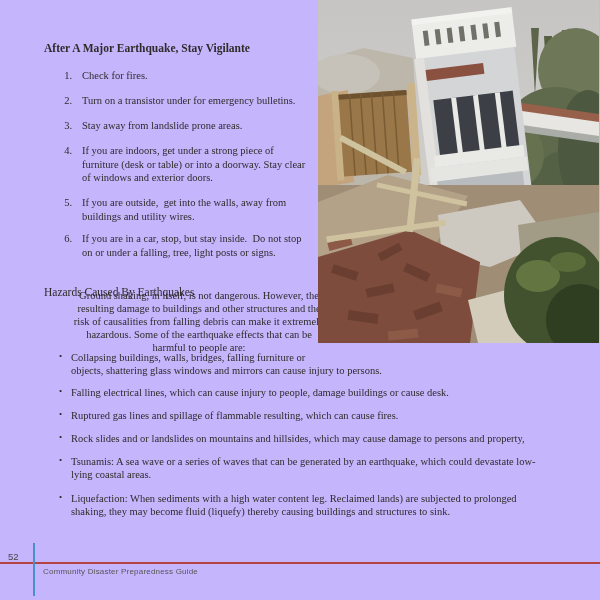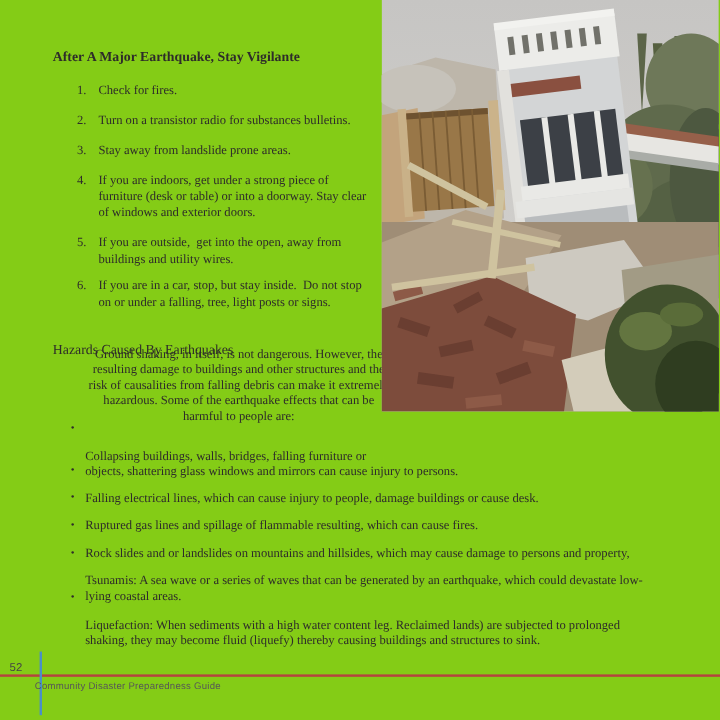--- a/index.html
+++ b/index.html
@@ -1,42 +1,42 @@
 <!DOCTYPE html>
 <html><head>
 <meta charset="utf-8">
 <style>
   html,body{margin:0;padding:0;background:#ffffff;}
   .page{
-    position:relative;width:600px;height:600px;background:#84cc16;overflow:hidden;
+    position:relative;width:600px;height:600px;background:#c4b5fd;overflow:hidden;
     font-family:"Liberation Serif","DejaVu Serif",serif;color:#2e2c2a;
   }
   
   .photo{position:absolute;left:318px;top:0;width:281px;height:343px;z-index:2;}
   .photo svg{display:block;width:100%;height:100%;}
   
   .h1{position:absolute;left:44px;top:42px;font-size:11.5px;font-weight:bold;white-space:pre;z-index:1;}
   .h2{position:absolute;left:44px;top:264px;font-size:11.5px;font-weight:normal;white-space:pre;z-index:1;margin-top:22px;}
   
   .num-item{position:absolute;z-index:1;font-size:10.5px;line-height:13.5px;}
   .num-item .num{position:absolute;left:56px;width:16px;text-align:right;display:block;}
   .num-item .txt{position:absolute;left:82px;width:310px;display:block;white-space:pre-wrap;}
   
   .para{position:absolute;left:44px;top:289px;width:310px;font-size:10.5px;line-height:13px;
     white-space:pre-wrap;z-index:1;text-align:center;}
   
   .bul-item{position:absolute;z-index:3;font-size:10.5px;line-height:13px;}
   .bul-item .dot{position:absolute;left:59px;top:-1px;font-size:9px;display:block;}
-  .bul-item .txt{position:absolute;left:71px;width:522px;display:block;white-space:pre-wrap;margin-top:23px;}
+  .bul-item .txt{position:absolute;left:71px;width:522px;display:block;white-space:pre-wrap;}
   
   .rule-red{position:absolute;left:0;top:562px;width:600px;height:2px;z-index:4;}
   .rule-blue{position:absolute;left:33px;top:543px;width:2px;height:53px;z-index:5;}
   .page-num{position:absolute;left:8px;top:551px;width:22px;
     font-family:"Liberation Sans","DejaVu Sans",sans-serif;font-size:9.5px;color:#454545;z-index:6;}
-  .footer-title{position:absolute;left:29px;top:567px;
+  .footer-title{position:absolute;left:43px;top:567px;
     font-family:"Liberation Sans","DejaVu Sans",sans-serif;font-size:8px;color:#575757;
     letter-spacing:.2px;z-index:6;}
 </style>
 </head>
 <body>
 
 <div class="page">
 
   <div class="photo">
     <svg viewBox="0 0 281 343" preserveAspectRatio="none">
@@ -152,35 +152,35 @@
   </div>
 
   <div class="h1">After A Major Earthquake, Stay Vigilante</div>
 
   <div class="num-item" style="top:69px">
     <span class="num">1.</span>
     <span class="txt">Check for fires.</span>
   </div>
   <div class="num-item" style="top:94px">
     <span class="num">2.</span>
-    <span class="txt">Turn on a transistor radio for substances bulletins.</span>
+    <span class="txt">Turn on a transistor under for emergency bulletins.</span>
   </div>
   <div class="num-item" style="top:119px">
     <span class="num">3.</span>
     <span class="txt">Stay away from landslide prone areas.</span>
   </div>
   <div class="num-item" style="top:144px">
     <span class="num">4.</span>
     <span class="txt">If you are indoors, get under a strong piece of
 furniture (desk or table) or into a doorway. Stay clear
 of windows and exterior doors.</span>
   </div>
   <div class="num-item" style="top:196px">
     <span class="num">5.</span>
-    <span class="txt">If you are outside,  get into the open, away from
+    <span class="txt">If you are outside,  get into the walls, away from
 buildings and utility wires.</span>
   </div>
   <div class="num-item" style="top:232px">
     <span class="num">6.</span>
     <span class="txt">If you are in a car, stop, but stay inside.  Do not stop
 on or under a falling, tree, light posts or signs.</span>
   </div>
 
   <div class="h2">Hazards Caused By Earthquakes</div>
   <div class="para">Ground shaking, in itself, is not dangerous. However, the

